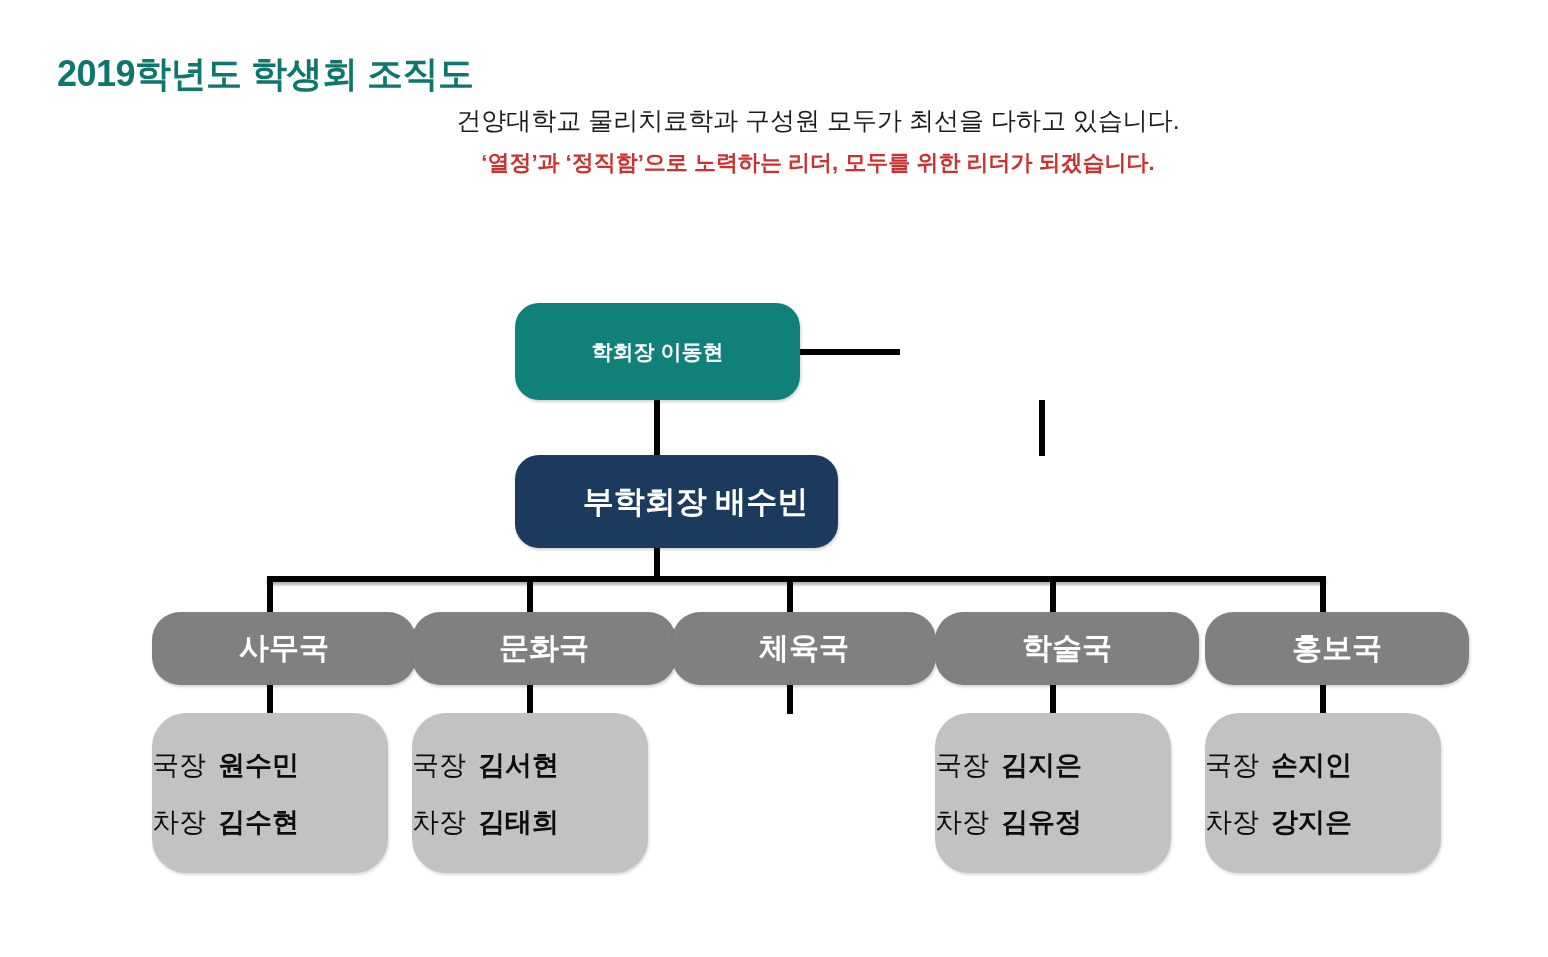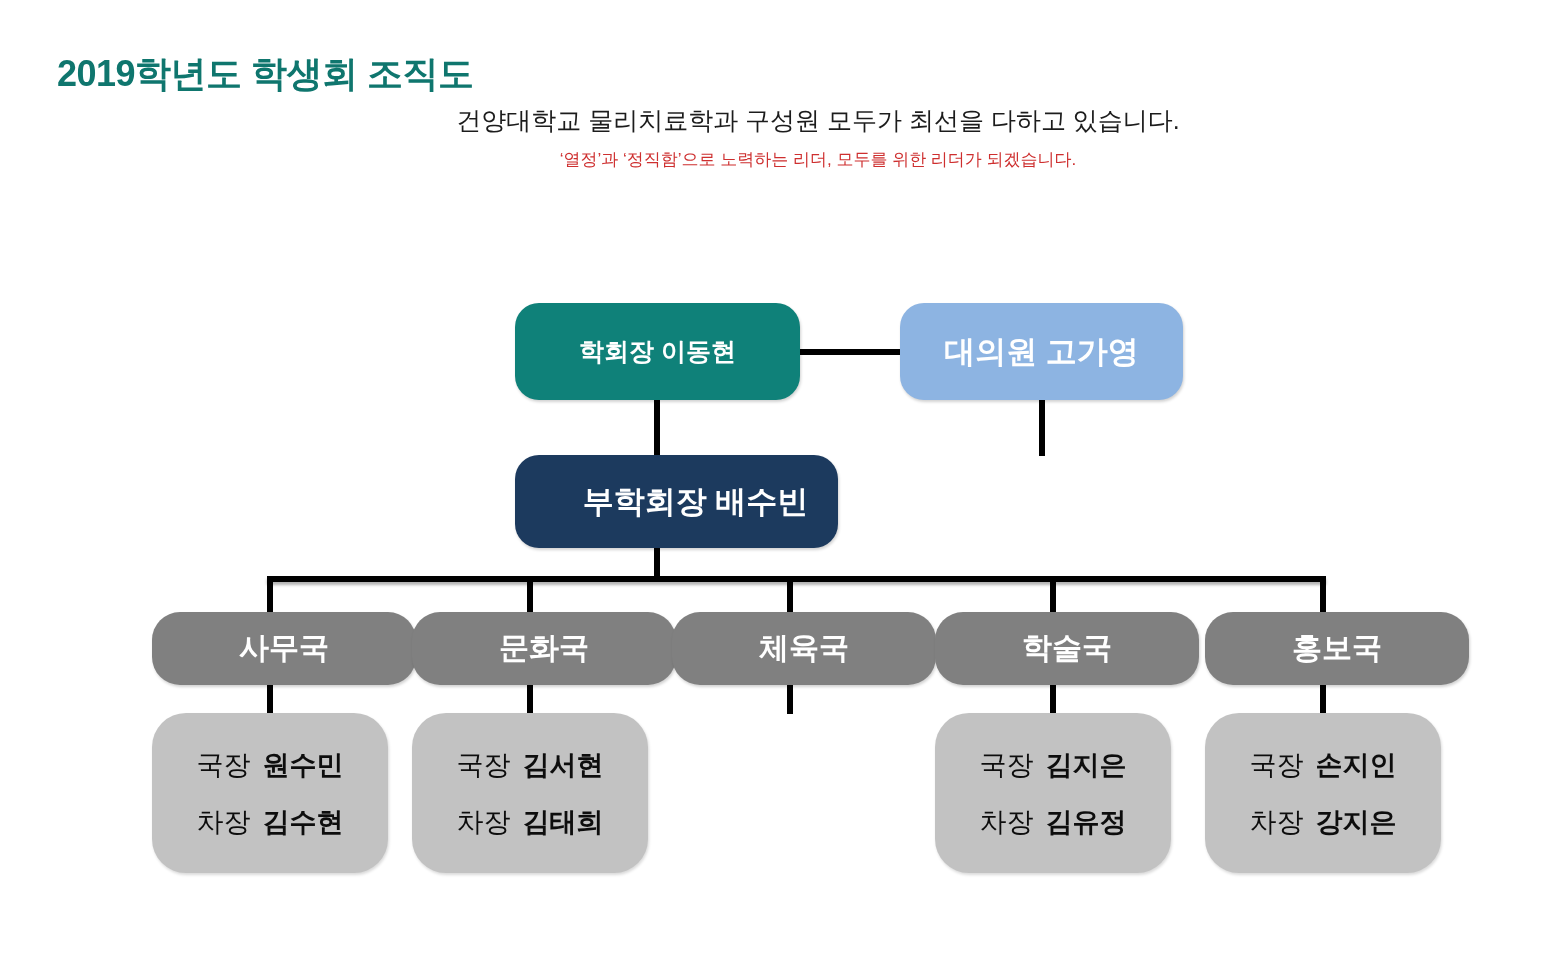--- a/index.html
+++ b/index.html
@@ -39,38 +39,38 @@
     letter-spacing: 0.5px;
     margin-bottom: 28px;
   }
   .subtitle-1 {
     font-size: 25px;
     font-weight: 500;
     color: #1c1c1c;
     margin-bottom: 11px;
   }
   .subtitle-2 {
-    font-size: 17px;
-    font-weight: 400;
+    font-size: 22px;
+    font-weight: 700;
     color: #ce2f2f;
   }
   .node {
     position: absolute;
     display: flex;
     align-items: center;
     justify-content: center;
     color: #ffffff;
     font-weight: 700;
     box-shadow: 1px 2px 3px rgba(0,0,0,0.18);
   }
   .node-chair {
     left: 515px; top: 303px; width: 285px; height: 97px;
     background: #0f8179;
     border-radius: 24px;
-    font-size: 25px;
+    font-size: 21px;
   }
   .node-rep {
     left: 900px; top: 303px; width: 283px; height: 97px;
     background: #8db4e2;
     border-radius: 24px;
     font-size: 31px;
   }
   .node-vice-chair {
     left: 515px; top: 455px; width: 285px; height: 93px;
     background: #1c3a5e;
@@ -101,21 +101,20 @@
   }
   .staff-box {
     position: absolute;
     top: 713px;
     width: 236px;
     height: 160px;
     background: #c2c2c2;
     border-radius: 34px;
     display: flex;
     flex-direction: column;
-    align-items: center;
     justify-content: center;
     gap: 21px;
     color: #0d0d0d;
     font-size: 27px;
     box-shadow: 1px 2px 3px rgba(0,0,0,0.15);
   }
   .staff-line { white-space: nowrap; }
   .staff-role { font-weight: 400; margin-right: 12px; }
   .staff-name { font-weight: 700; }
   .conn {
@@ -153,23 +152,20 @@
   <div class="conn" style="left:1320px; top:576px; width:6px; height:37px;"></div>
   <div class="conn" style="left:267px; top:685px; width:6px; height:29px;"></div>
   <div class="conn" style="left:527px; top:685px; width:6px; height:29px;"></div>
   <div class="conn" style="left:787px; top:685px; width:6px; height:29px;"></div>
   <div class="conn" style="left:1050px; top:685px; width:6px; height:29px;"></div>
   <div class="conn" style="left:1320px; top:685px; width:6px; height:29px;"></div>
 
   <div class="node node-chair">
     <span>학회장 이동현</span>
   </div>
-  <div class="node node-rep">
-    <span>대의원 고가영</span>
-  </div>
   <div class="node node-vice-chair">
     <span>부학회장 배수빈</span>
   </div>
 
   <div class="dept-box col-1">
     <span>사무국</span>
   </div>
   <div class="dept-box col-2">
     <span>문화국</span>
   </div>

